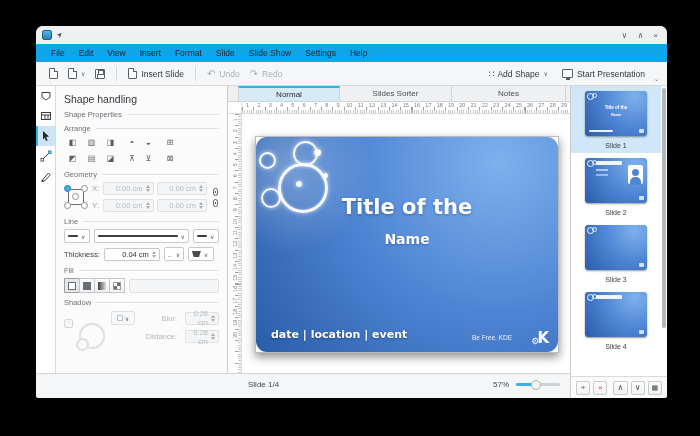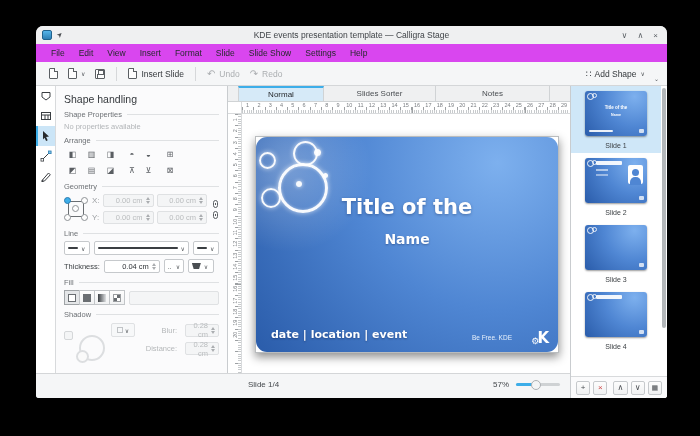--- a/index.html
+++ b/index.html
@@ -13,21 +13,21 @@
   
   .titlebar { position:relative; height:18px; display:flex; align-items:center; background:#eff0f1; }
   .appicon { width:10px; height:10px; margin-left:6px; border-radius:2px;
              background:linear-gradient(180deg,#55b5ea,#2d7fb4); border:1px solid #20628d; }
   .pinicon { font-size:7px; color:#4a4e52; margin-left:5px; transform:rotate(-45deg); }
   .wtitle { position:absolute; left:0; right:0; text-align:center; font-size:8.5px; color:#3f4347; }
   .wcontrols { margin-left:auto; display:flex; gap:10px; padding-right:9px; font-size:8px; color:#5c6166; z-index:2; }
   .wcontrols span { cursor:default; }
 
   
-  .menubar { height:18px; display:flex; align-items:center; padding-left:8px; background:#d946ef;text-align:center; }
+  .menubar { height:18px; display:flex; align-items:center; padding-left:8px; background:#0ea5e9;text-align:center; }
   .mi { font-size:8.5px; color:#26292c; padding:2px 7px; border-radius:2px; }
 
   
   .toolbar { height:24px; display:flex; align-items:center; background:#f5f6f7; border-bottom:1px solid #d4d6d8; padding:0 8px; }
   .tbtn { display:flex; align-items:center; gap:4px; font-size:8.5px; color:#33373b; padding:3px 5px; border-radius:2px; }
   .tbtn.dis { color:#abaeb1; }
   .tsep { width:1px; height:14px; background:#d6d8da; margin:0 6px; }
   .tright { margin-left:auto; display:flex; align-items:center; gap:4px; }
   .caret { font-size:6px; color:#55595d; }
   .ic-page { position:relative; width:9px; height:11px; border:1px solid #5a5e62; border-radius:1px; background:#fdfdfd; }
@@ -200,21 +200,20 @@
 </style>
 </head>
 <body>
 
 <div class="stage">
   <div class="win">
 
     <div class="titlebar">
       <span class="appicon"></span>
       <span class="pinicon">➤</span>
-      <span class="wtitle">KDE events presentation template — Calligra Stage</span>
       <span class="wcontrols">
         <span>∨</span>
         <span>∧</span>
         <span>×</span>
       </span>
     </div>
 
     <div class="menubar">
         <span class="mi">File</span>
         <span class="mi">Edit</span>
@@ -251,20 +250,24 @@
       <span class="tbtn dis">
           <span class="ic-undo">↷</span>
           <span>Redo</span>
         </span>
       <span class="tright">
         <span class="tbtn">
           <span class="ic-addshape">∷</span>
           <span>Add Shape</span>
           <span class="caret">∨</span>
         </span>
+        <span class="tbtn">
+          <span class="ic-monitor"></span>
+          <span>Start Presentation</span>
+        </span>
         <span class="caret" style="align-self:flex-end">⌄</span>
       </span>
     </div>
 
     <div class="main">
 
       <div class="toolcol">
           <div class="tool">
      <span>
               <svg class="toolsvg" viewBox="0 0 12 12">
@@ -302,21 +305,20 @@
                 <path d="M2 10.5L8.5 3l1.8 1.8L4.5 11l-2.7.7z" fill="none" stroke="#3a3e42"></path>
                 <path d="M2 10.5l1.5-.3" stroke="#3a3e42"></path>
               </svg>
             </span>
           </div>
         </div>
 
       <div class="dock">
         <h1>Shape handling</h1>
         <div class="sechead">Shape Properties</div>
-        <div class="grayed">No properties available</div>
 
         <div class="sechead">Arrange</div>
         <div class="arr-grid">
             <button class="ab">◧</button>
             <button class="ab">▥</button>
             <button class="ab">◨</button>
             <button class="ab gp">◓</button>
             <button class="ab">◒</button>
             <button class="ab gp">⊞</button>
             <button class="ab">◩</button>
@@ -461,21 +463,21 @@
                     <i class="dn"></i>
                   </span>
                 </span>
             </span>
           </span>
         </div>
       </div>
 
       <div class="center">
         <div class="tabbar">
-            <div class="tab act" style="width:86px">Normal</div>
+            <div class="tab act" style="width:102px">Normal</div>
             <div class="tab" style="width:112px">Slides Sorter</div>
             <div class="tab" style="width:114px">Notes</div>
           </div>
         <div class="rulerrow">
           <div class="rcorner"></div>
           <div class="hruler">
               <span>1</span>
               <span>2</span>
               <span>3</span>
               <span>4</span>

